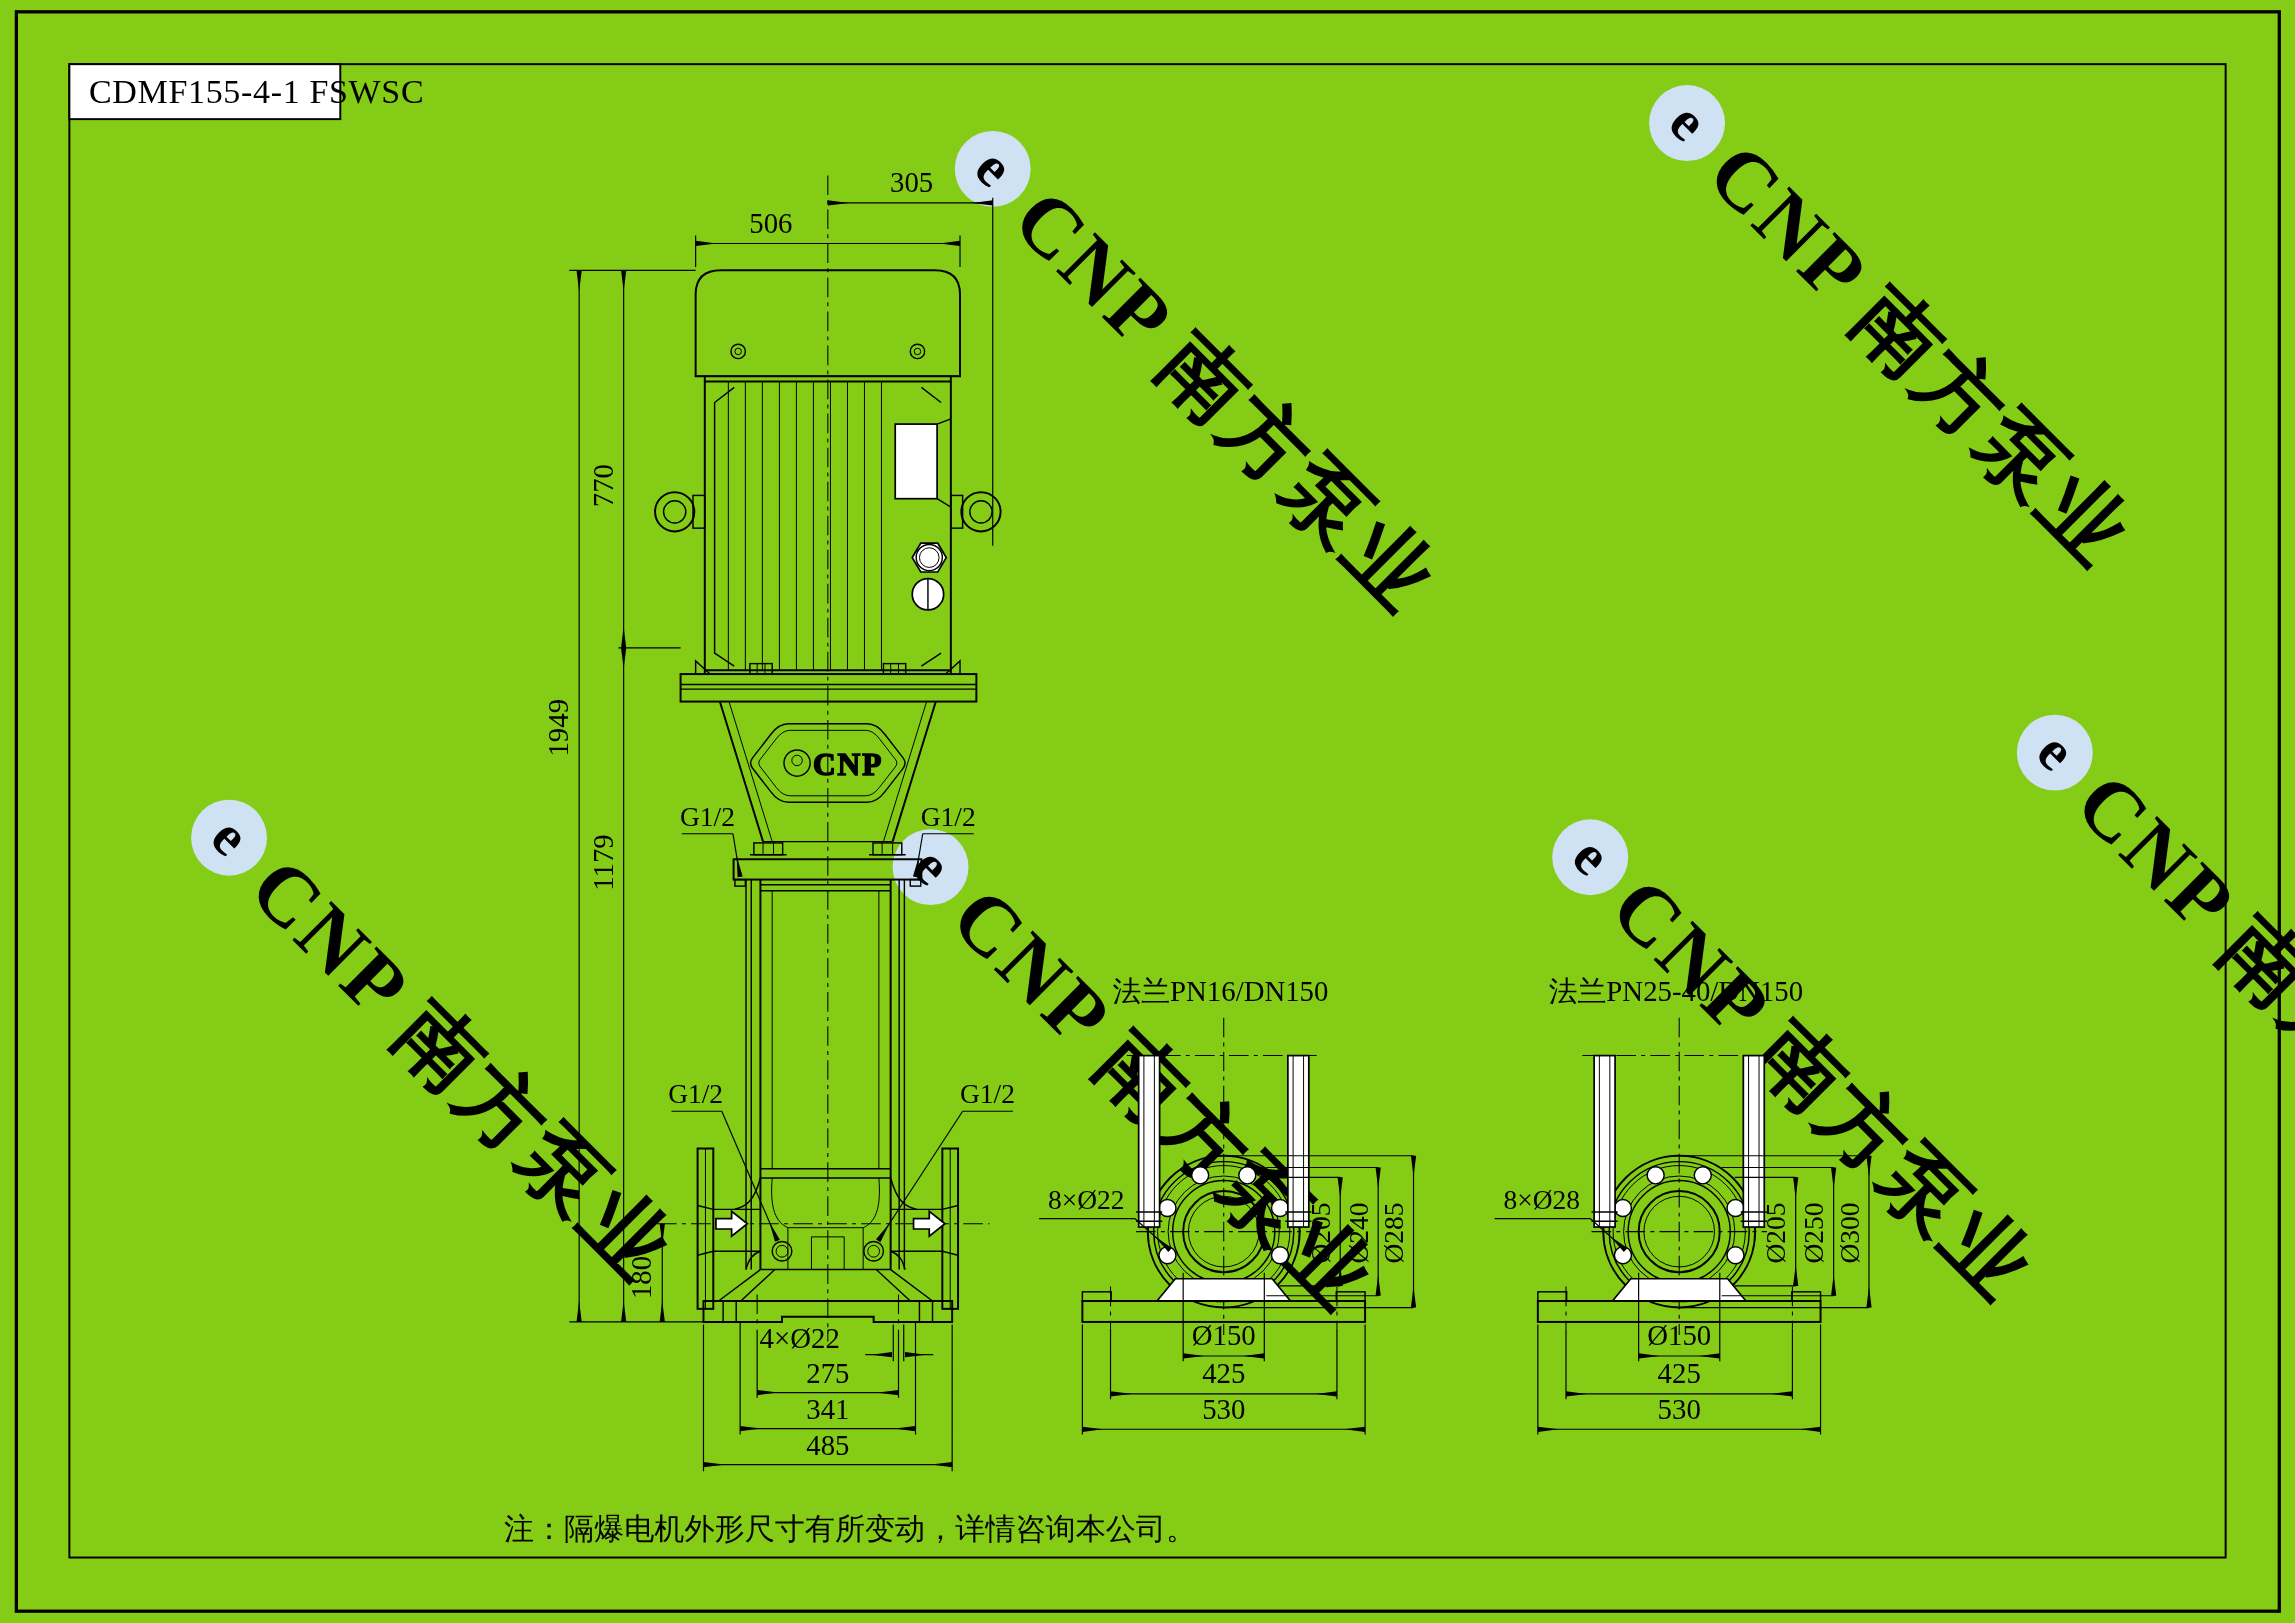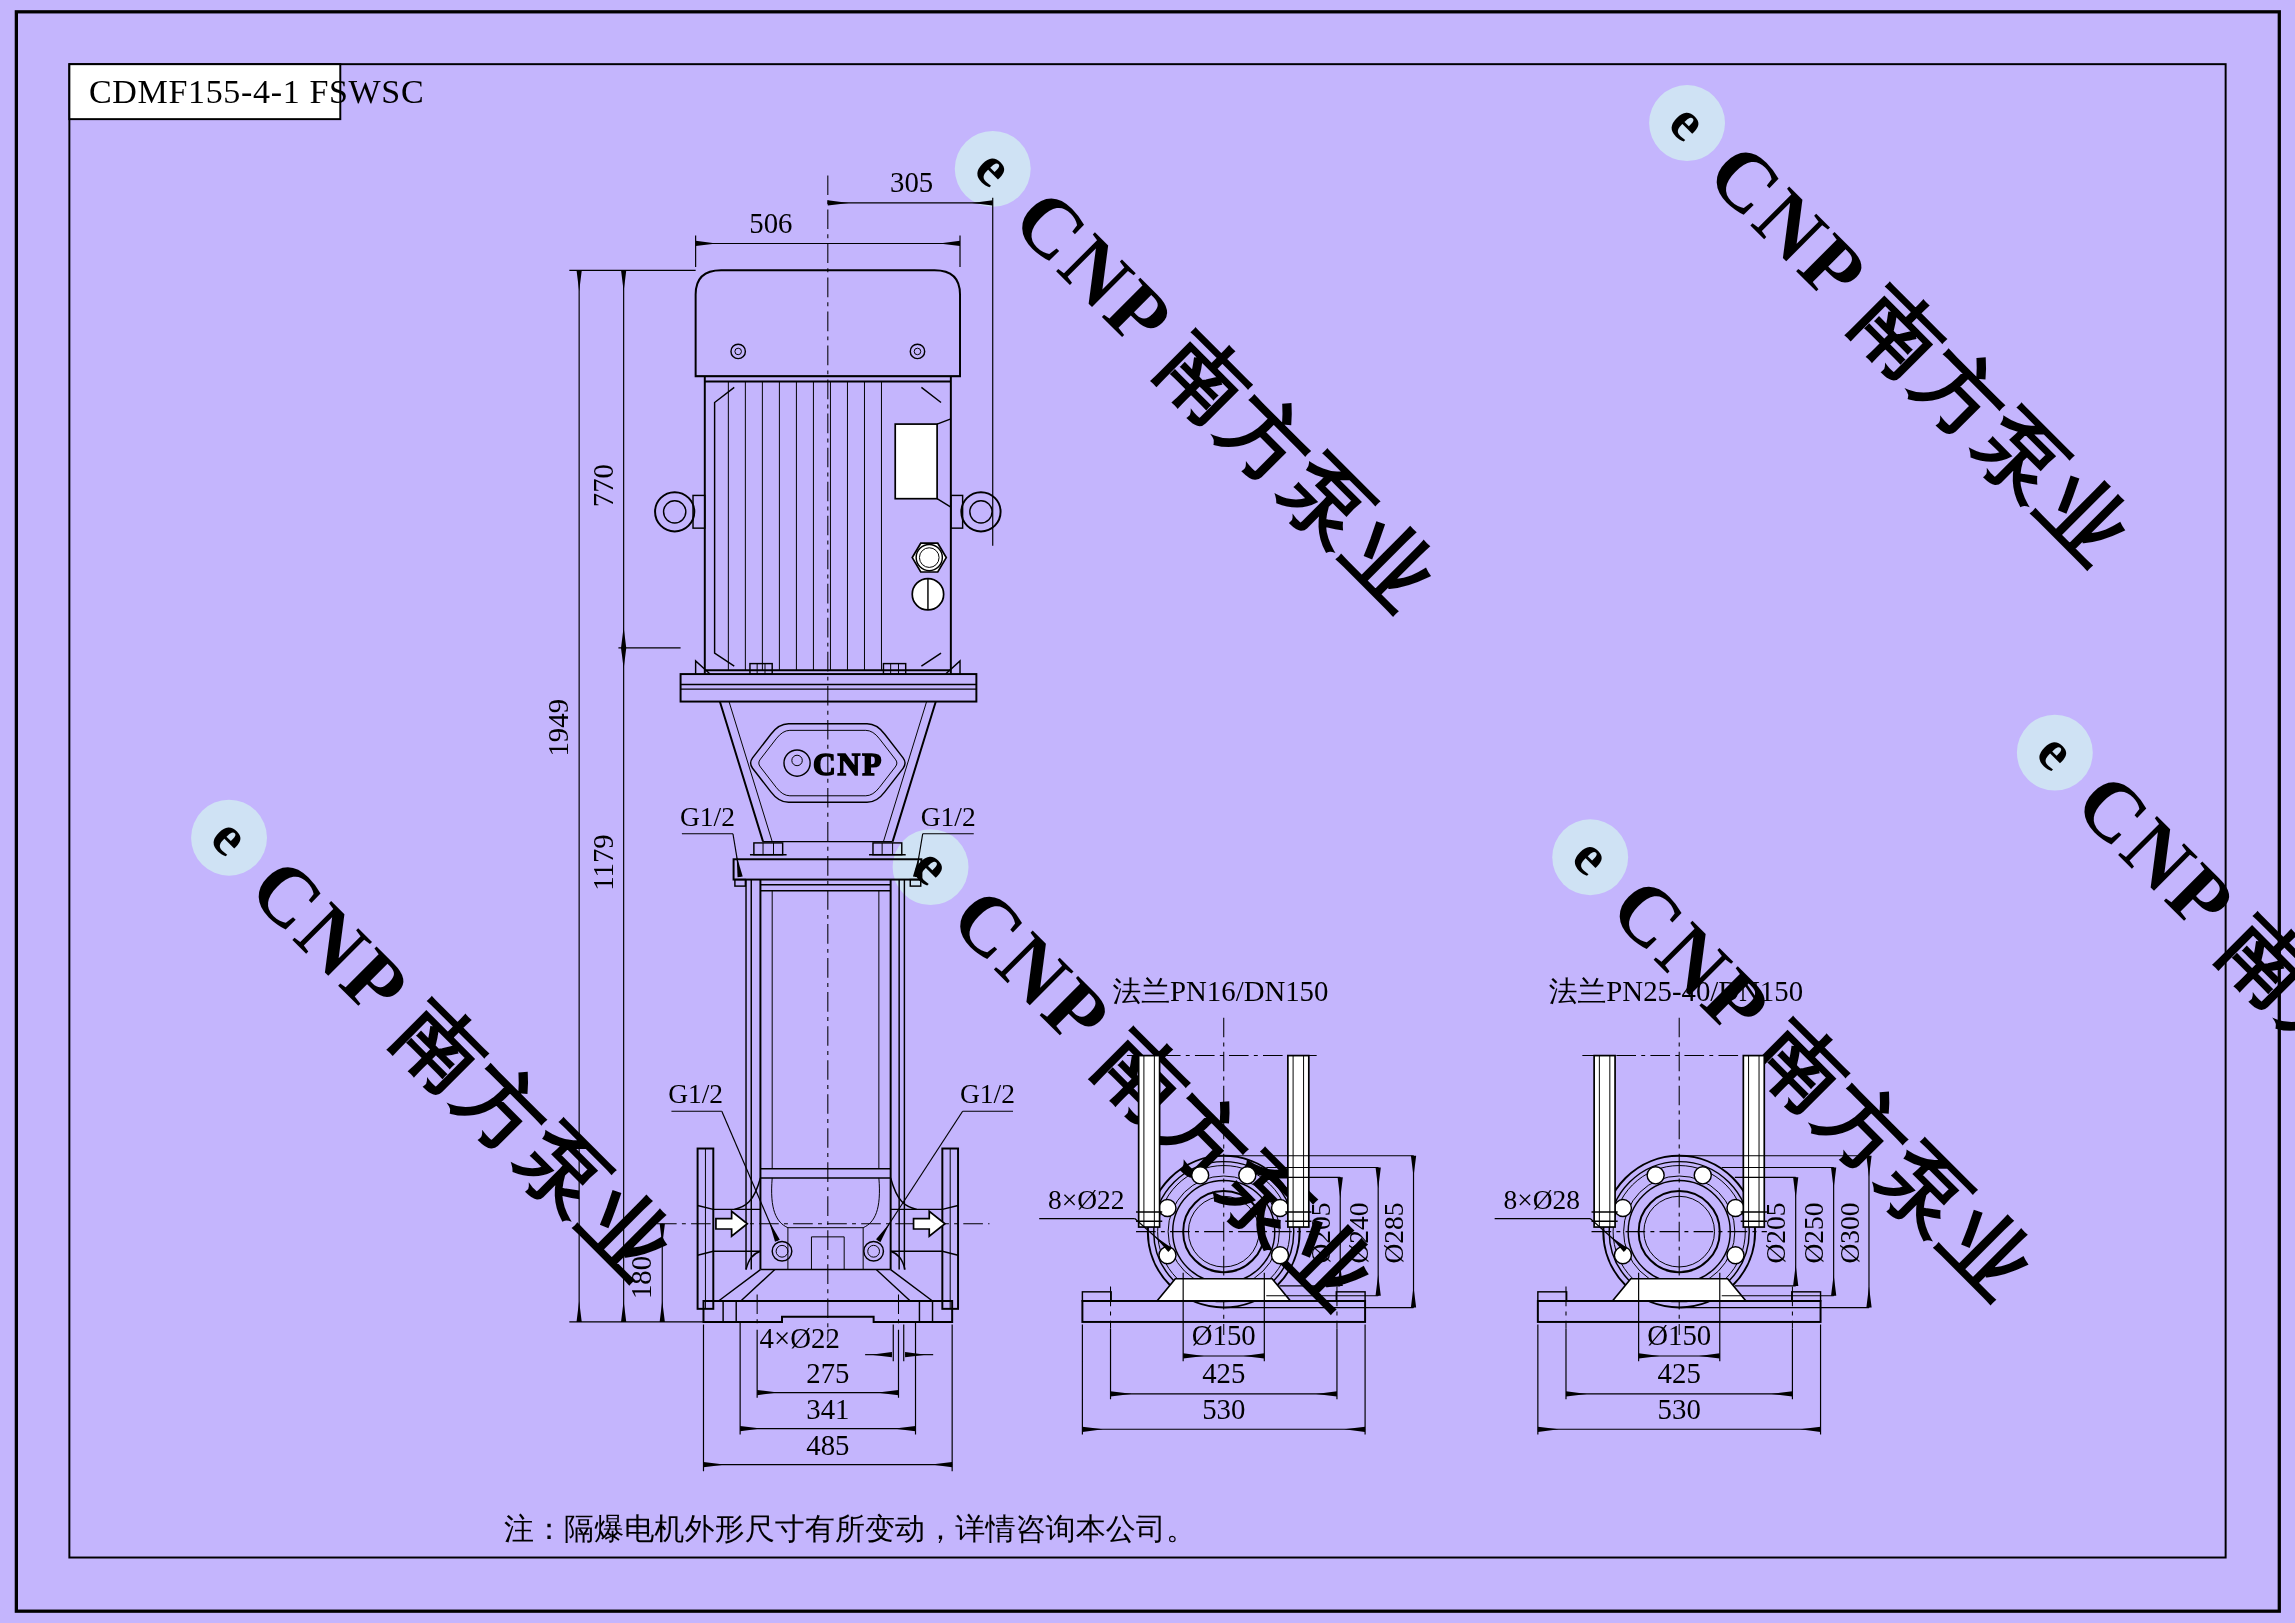--- a/index.html
+++ b/index.html
@@ -1,16 +1,16 @@
 <!DOCTYPE html>
 <html style="font-size:10.5px"><head>
 <meta charset="utf-8">
 <style>
   html,body{margin:0;padding:0;background:#ffffff;}
-  .page{width:2295px;height:1623px;background:#c4b5fd;position:relative;overflow:hidden;}
+  .page{width:2295px;height:1623px;background:#84cc16;position:relative;overflow:hidden;}
   svg{display:block;}
   text{font-family:"Liberation Serif","DejaVu Serif",serif;fill:#000;}
   .ol{fill:none;stroke:#000;stroke-width:3;}
   .ml{fill:none;stroke:#000;stroke-width:2.2;}
   .tl{fill:none;stroke:#000;stroke-width:1.5;}
   .wl{fill:#fff;stroke:#000;stroke-width:2.6;}
   .dim{fill:none;stroke:#000;stroke-width:1.8;}
   .cl{fill:none;stroke:#000;stroke-width:1.6;stroke-dasharray:30 8 6 8;}
   .dimtext{font-size:44px;}
   .dimtext-s{font-size:42px;}

